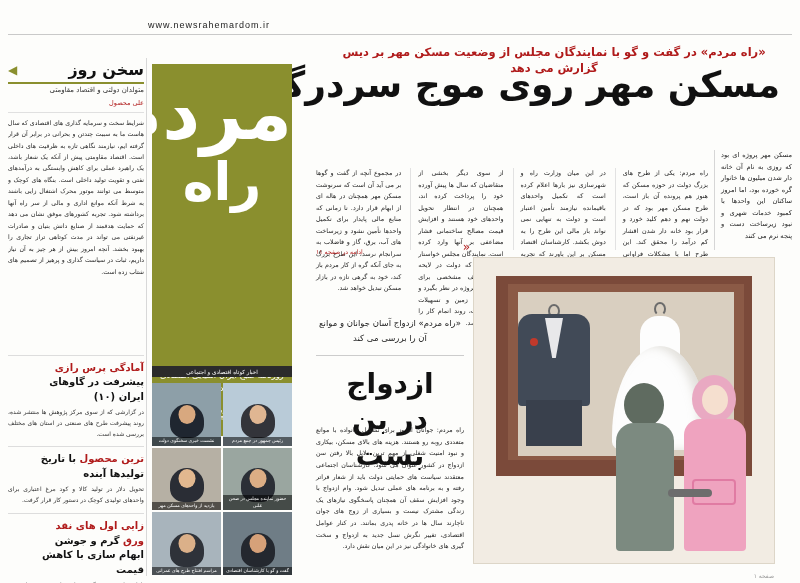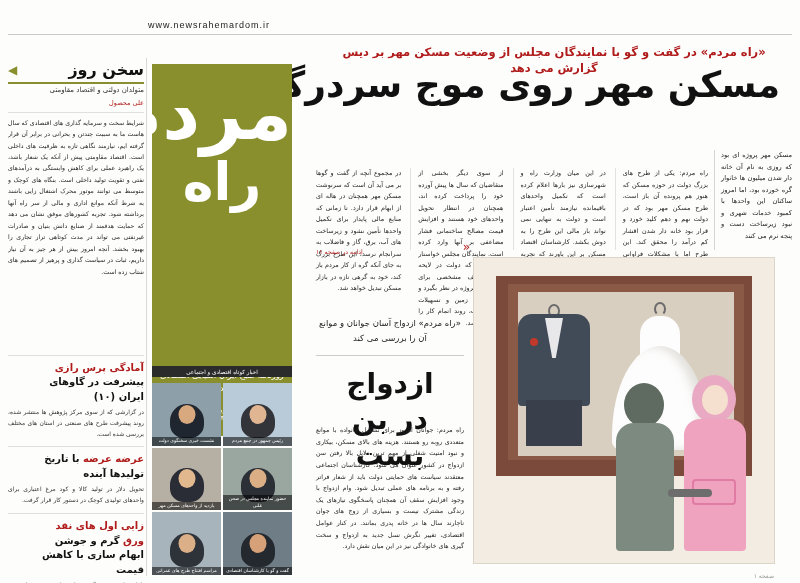--- a/index.html
+++ b/index.html
@@ -506,21 +506,21 @@
     <div class="rail-item">
       <div class="h">
         <span class="red">آمادگی پرس رازی</span>
         <span>پیشرفت در گاوهای ایران (۱۰)</span>
       </div>
       <div class="p">در گزارشی که از سوی مرکز پژوهش ها منتشر شده، روند پیشرفت طرح های صنعتی در استان های مختلف بررسی شده است.</div>
     </div>
 
     <div class="rail-item">
       <div class="h">
-        <span class="red">عرضه عرضه</span>
+        <span class="red">ترین محصول</span>
         <span>با تاریخ تولیدها آینده</span>
       </div>
       <div class="p">تحویل دلار در تولید کالا و کود مرغ اعتباری برای واحدهای تولیدی کوچک در دستور کار قرار گرفت.</div>
     </div>
 
     <div class="rail-item">
       <div class="h">
         <span class="red">زایی اول های نقد ورق</span>
         <span>گرم و جوشن ابهام سازی با کاهش قیمت</span>
       </div>

